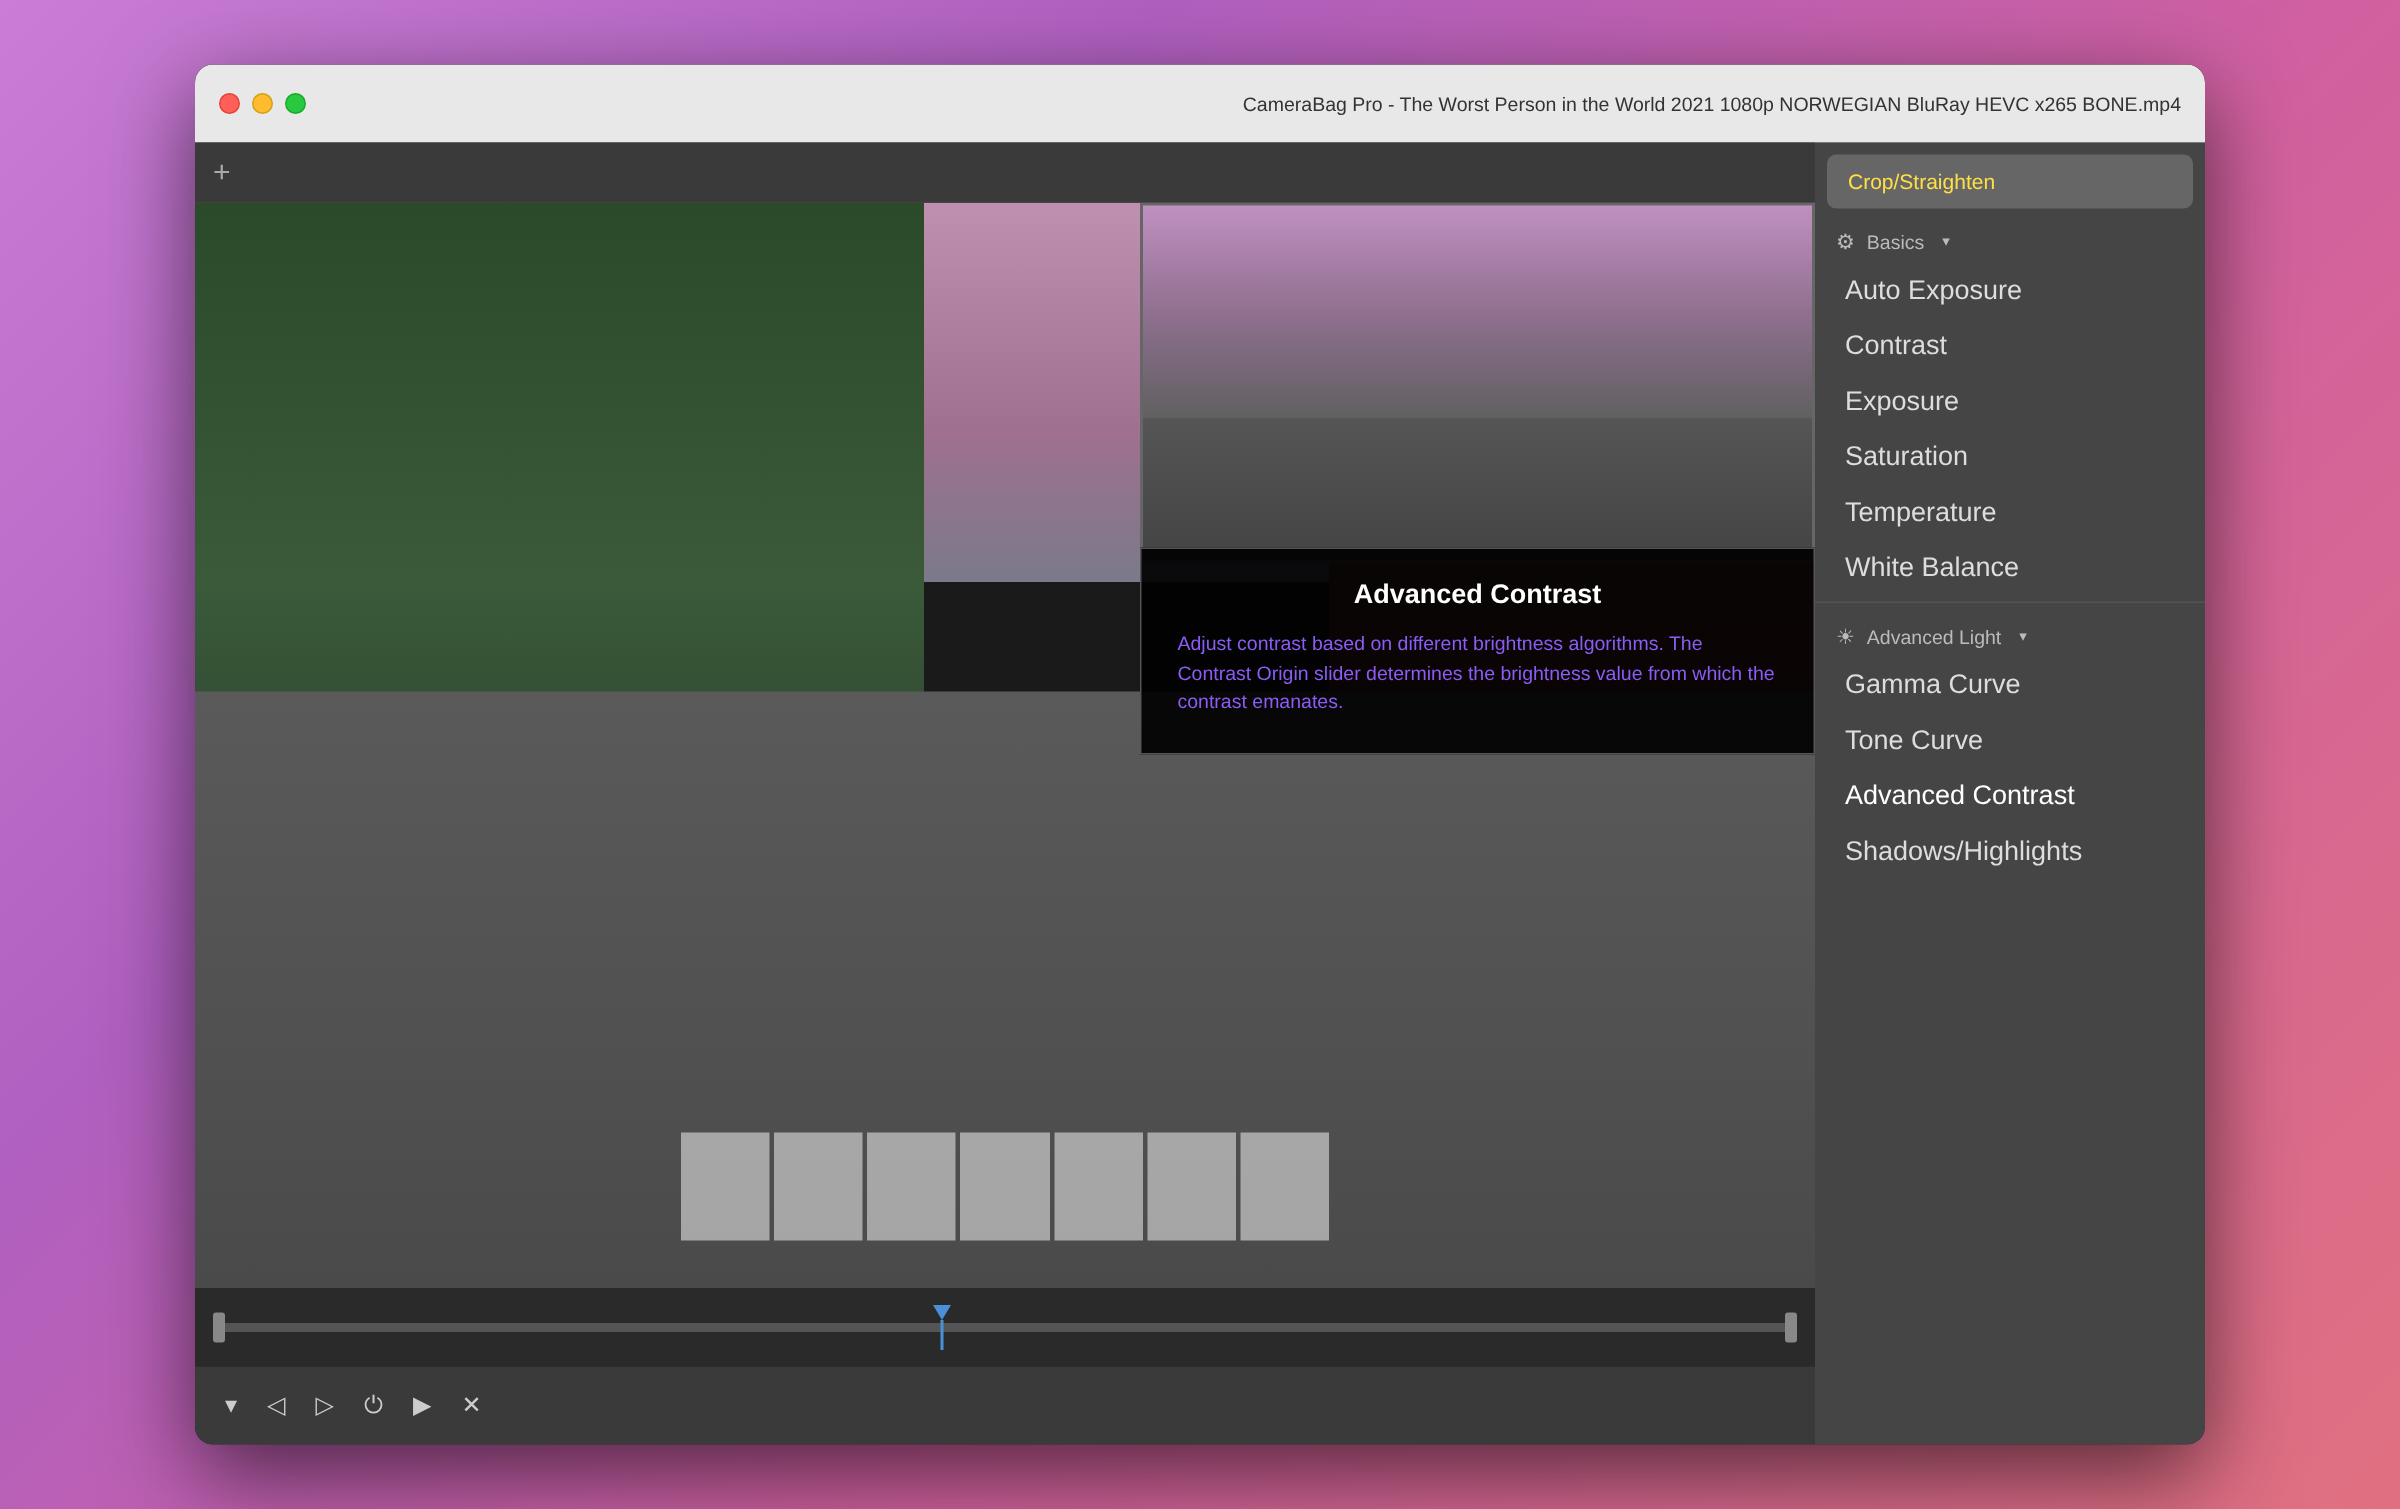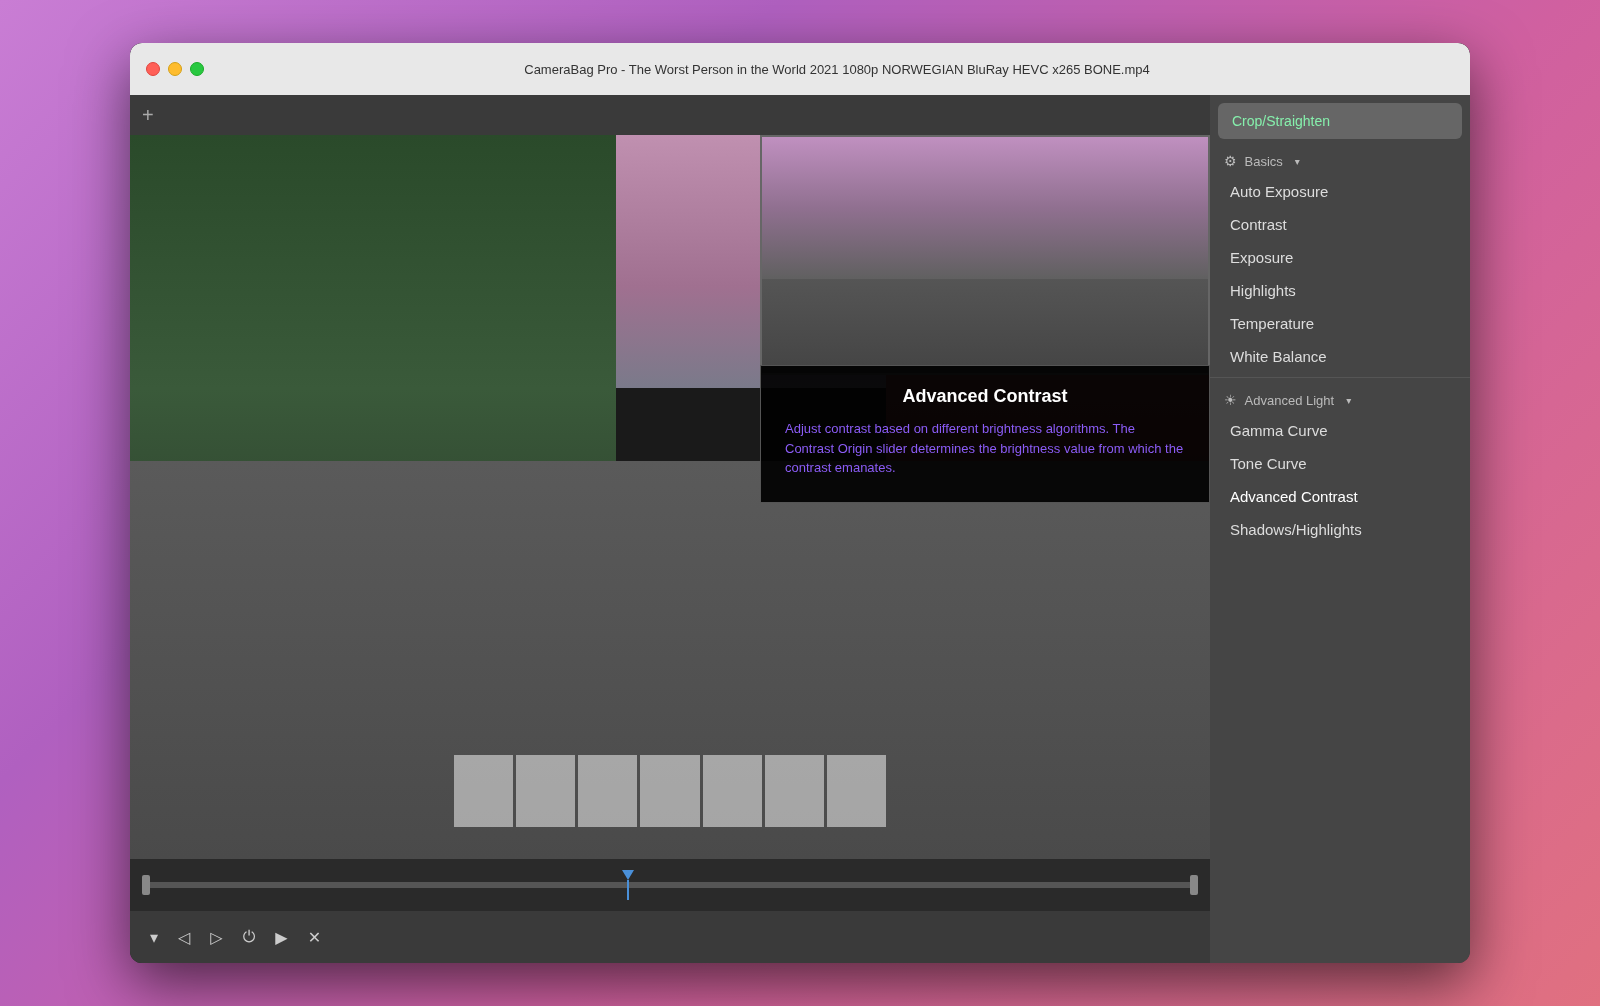--- a/index.html
+++ b/index.html
@@ -45,21 +45,21 @@
       width: 14px;
       height: 14px;
       border-radius: 50%;
     }
     .traffic-light.close { background: #ff5f57; border: 1px solid #e0443e; }
     .traffic-light.minimize { background: #febc2e; border: 1px solid #d4a017; }
     .traffic-light.maximize { background: #28c840; border: 1px solid #1aab29; }
 
     .titlebar-title {
       flex: 1;
-      text-align: center;
+      text-align: right;
       font-size: 13px;
       font-weight: 500;
       color: #333;
     }
 
     
     .main-content {
       flex: 1;
       display: flex;
       overflow: hidden;
@@ -313,21 +313,21 @@
     }
 
     .panel-btn {
       display: block;
       width: calc(100% - 16px);
       margin: 8px 8px 4px;
       padding: 10px 14px;
       background: #666;
       border: none;
       border-radius: 6px;
-      color: #86efac;
+      color: #fde047;
       font-size: 14px;
       font-weight: 500;
       text-align: left;
       cursor: pointer;
     }
 
     .section-header {
       display: flex;
       align-items: center;
       padding: 10px 14px 6px;
@@ -347,21 +347,21 @@
       margin-left: 4px;
     }
 
     .menu-item {
       display: block;
       width: 100%;
       padding: 8px 12px 8px 20px;
       background: transparent;
       border: none;
       color: #ddd;
-      font-size: 15px;
+      font-size: 18px;
       text-align: left;
       cursor: pointer;
     }
 
     .menu-item.highlighted {
       color: #fff;
       font-weight: 500;
     }
 
     .divider {
@@ -466,21 +466,21 @@
 
         <div class="section-header">
           <span class="icon">⚙</span>
           <span>Basics</span>
           <span class="chevron">▾</span>
         </div>
 
         <button class="menu-item">Auto Exposure</button>
         <button class="menu-item">Contrast</button>
         <button class="menu-item">Exposure</button>
-        <button class="menu-item">Highlights</button>
+        <button class="menu-item">Saturation</button>
         <button class="menu-item">Temperature</button>
         <button class="menu-item">White Balance</button>
 
         <div class="divider"></div>
 
         <div class="section-header">
           <span class="icon">☀</span>
           <span>Advanced Light</span>
           <span class="chevron">▾</span>
         </div>

